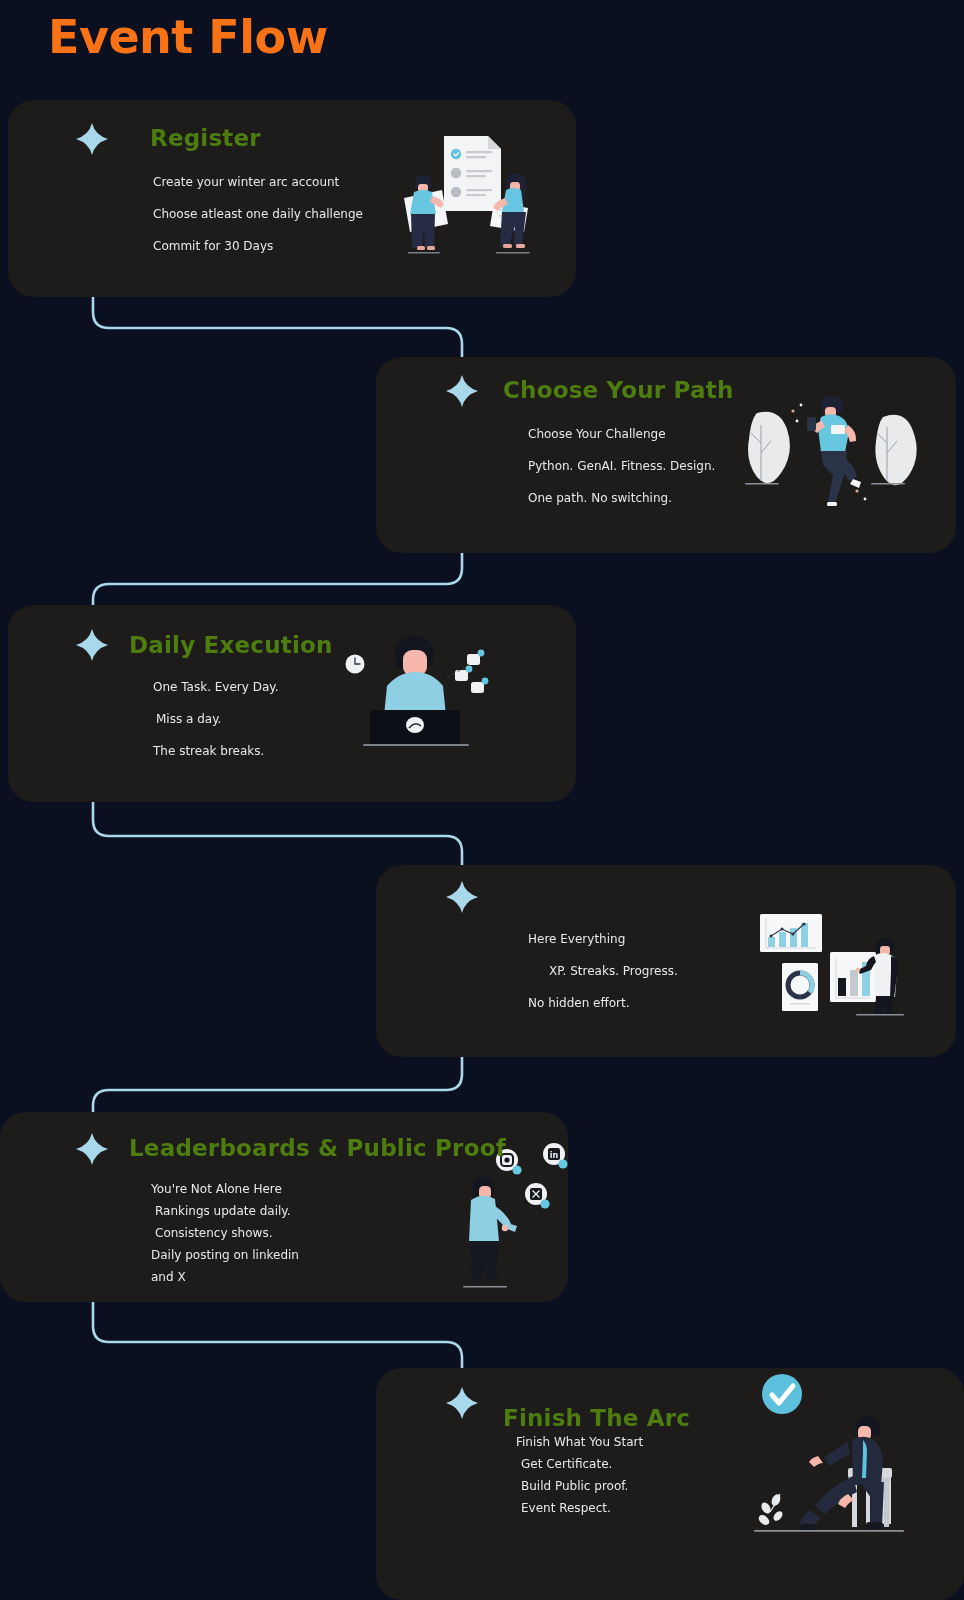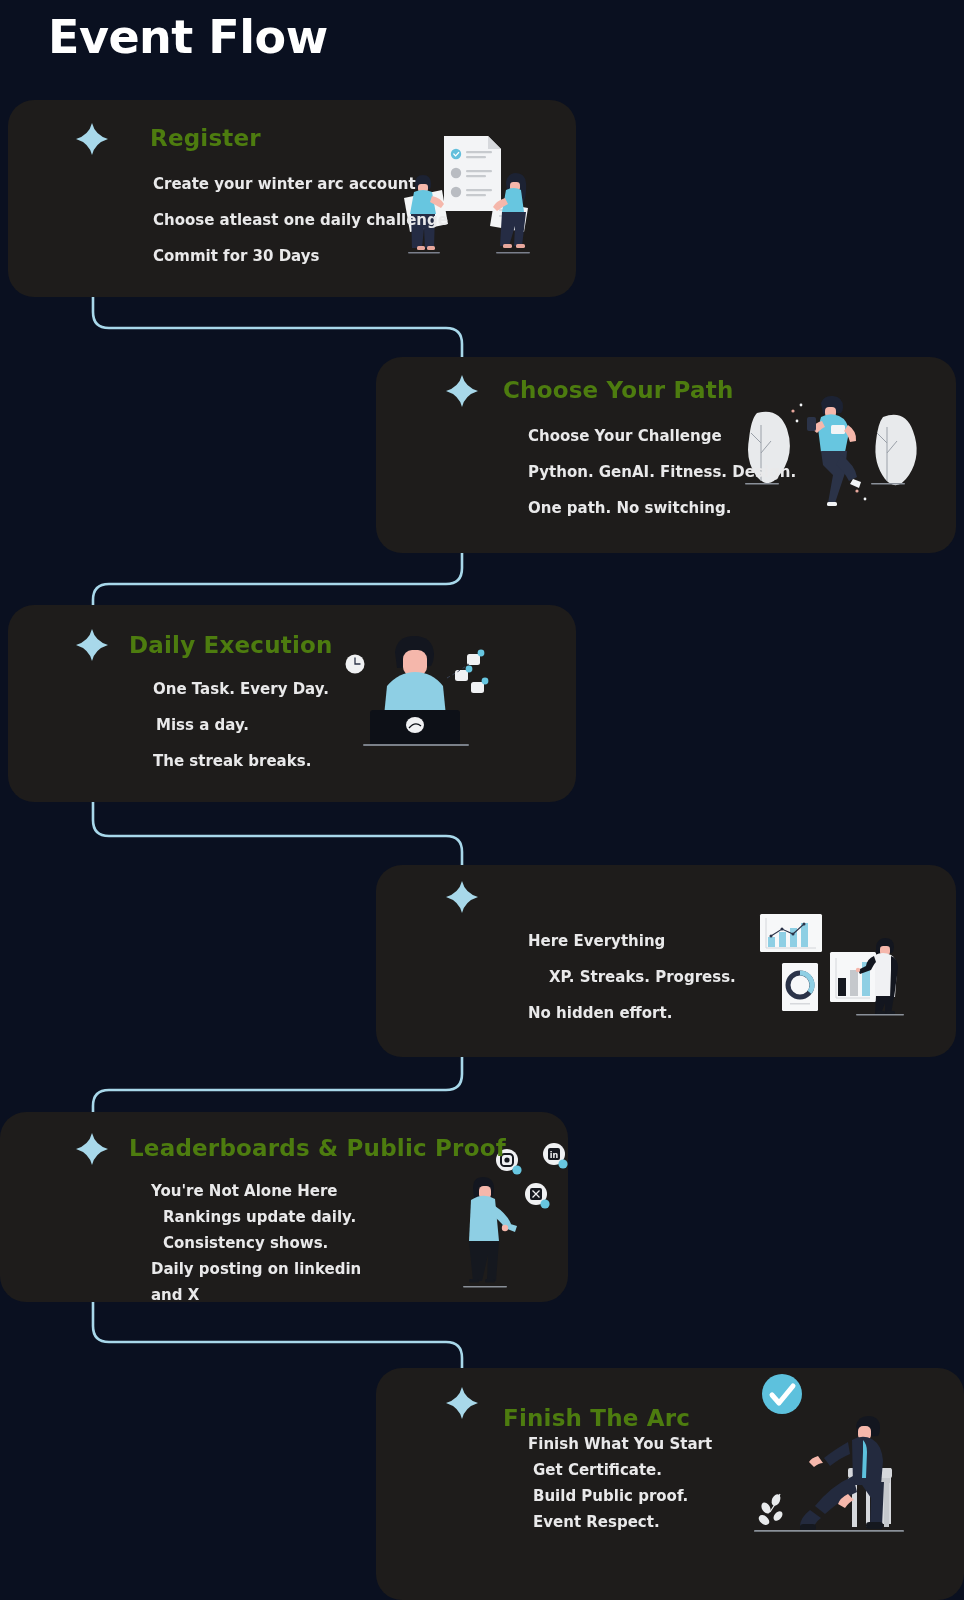--- a/index.html
+++ b/index.html
@@ -8,21 +8,21 @@
     background: #0a1020;
     font-family: "Liberation Sans", sans-serif;
     overflow: hidden;
   }
   #stage { position: relative; width: 964px; height: 1600px; background: #0a1020; }
 
   
   #page-title {
     position: absolute; left: 48px; top: 10px;
     font-size: 46px; font-weight: 800; letter-spacing: -0.5px;
-    color: #ffffff;
+    color: #f97316;
     font-family: "DejaVu Sans", sans-serif;
   }
 
   
   #connector { position: absolute; left: 0; top: 0; width: 964px; height: 1600px; pointer-events: none; }
 
   
   .card {
     position: absolute;
     background: #1e1c1b;
@@ -35,24 +35,23 @@
     color: #4d7c0f;
     font-size: 23px;
     font-weight: 600;
     letter-spacing: 0.2px;
     white-space: nowrap;
     font-family: "DejaVu Sans", sans-serif;
   }
   .bullets { position: absolute; }
   .bullets .line {
     color: #e9e9ea;
-    font-size: 15px;
+    font-size: 12px;
     white-space: nowrap;
     font-family: "DejaVu Sans", sans-serif;
-    font-weight: bold;
   }
 
   
   .star { position: absolute; width: 34px; height: 34px; }
 
   
   .illu { position: absolute; }
 
   
   #card-1 { left: 8px;   top: 100px;  width: 568px; height: 197px; }
@@ -74,26 +73,26 @@
   .t3 { left: 129px; top: 632px; }
   .t4 { left: 503px; top: 883px; }
   .t5 { left: 129px; top: 1135px; }
   .t6 { left: 503px; top: 1389px; margin-top: 16px; }
 
   .b1 { left: 153px;  top: 175px; }
   .b2 { left: 528px;  top: 427px; }
   .b3 { left: 153px;  top: 680px; }
   .b4 { left: 528px;  top: 932px; }
   .b5 { left: 151px;  top: 1182px; }
-  .b6 { left: 516px;  top: 1435px; margin-left: 12px; }
+  .b6 { left: 516px;  top: 1435px; }
 
   .b1 .line, .b2 .line, .b3 .line, .b4 .line { margin-bottom: 18px; }
   .b5 .line { margin-bottom: 8px; }
   .b6 .line { margin-bottom: 8px; }
-  .b5 .line:nth-child(2), .b5 .line:nth-child(3) { margin-left: 12px; }
+  .b5 .line:nth-child(2), .b5 .line:nth-child(3) { margin-left: 4px; }
   .b6 .line:nth-child(2), .b6 .line:nth-child(3), .b6 .line:nth-child(4) { margin-left: 5px; }
   .b3 .line:nth-child(2) { margin-left: 3px; }
   .b4 .line:nth-child(2) { margin-left: 21px; }
 
   .i1 { left: 386px;  top: 122px;  width: 175px; height: 165px; }
   .i2 { left: 735px;  top: 395px;  width: 190px; height: 120px; }
   .i3 { left: 335px;  top: 622px;  width: 165px; height: 128px; }
   .i4 { left: 758px;  top: 908px;  width: 152px; height: 110px; }
   .i5 { left: 455px;  top: 1136px; width: 120px; height: 160px; }
   .i6 { left: 748px;  top: 1372px; width: 165px; height: 172px; }

